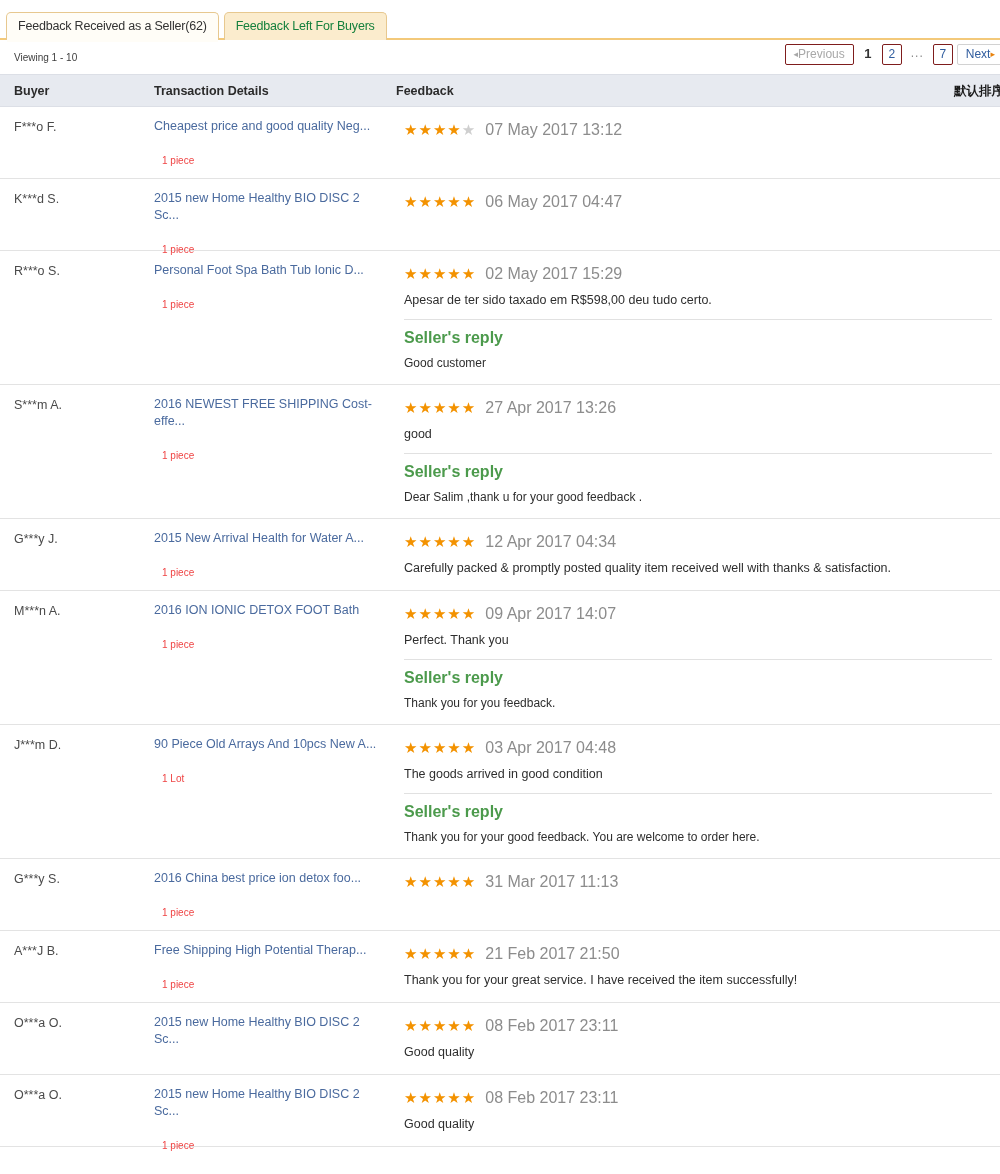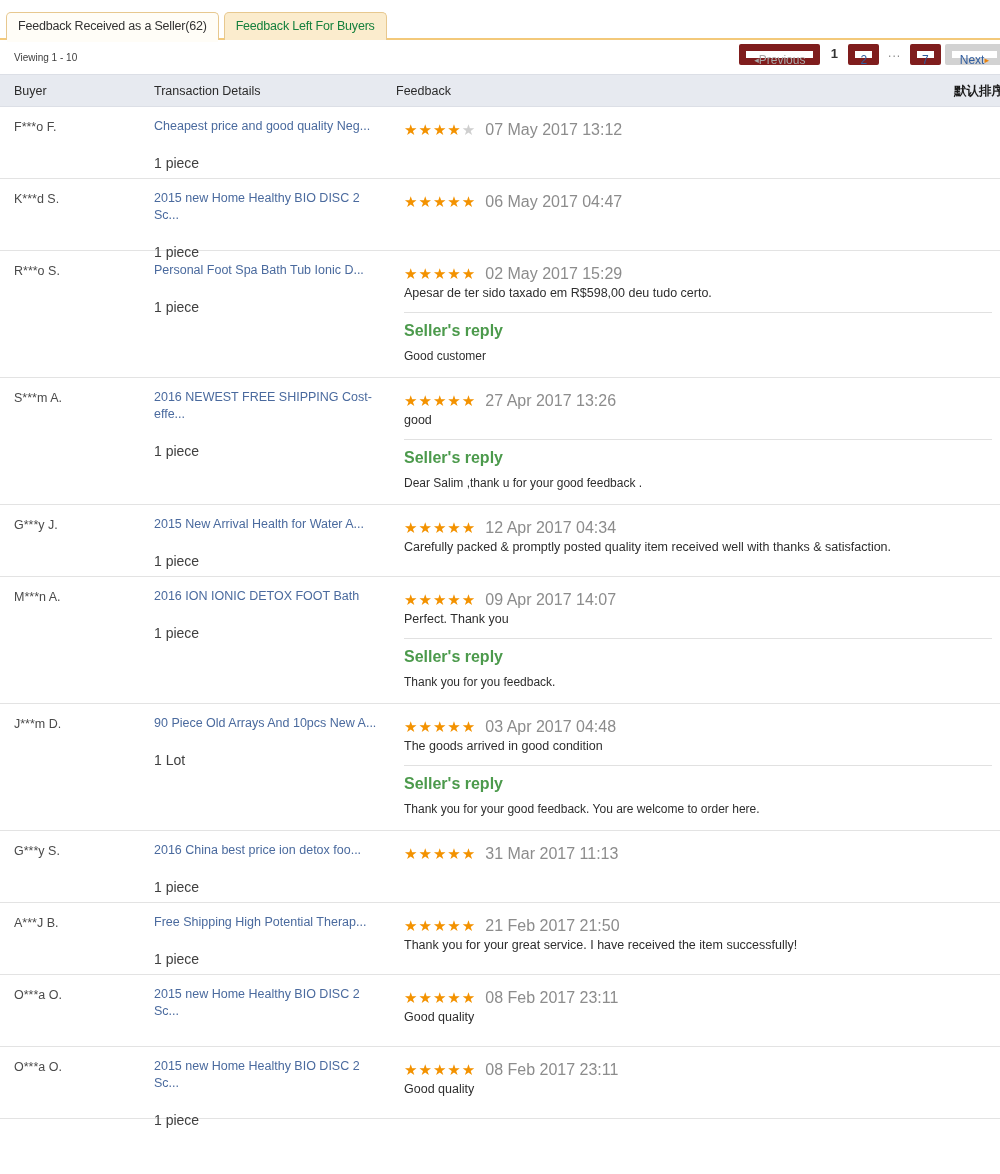--- a/index.html
+++ b/index.html
@@ -75,21 +75,21 @@
   .pager {
     position: absolute;
     right: -4px;
     top: 4px;
     display: flex;
     align-items: stretch;
     gap: 4px;
     font-size: 12px;
   }
   .pg {
-    border: 7px solid #7f1d1d;
+    border: 1px solid #7f1d1d;
     background: #fff;
     min-width: 20px;
     height: 21px;
     line-height: 19px;
     text-align: center;
     padding: 0 5px;
     color: #2f5c9e;
     border-radius: 2px;
     white-space: nowrap;
   }
@@ -116,21 +116,21 @@
     position: relative;
     height: 33px;
     background: #e7eaf0;
     border-top: 1px solid #dcdfe6;
     border-bottom: 1px solid #dcdfe6;
   }
   .thead .th {
     position: absolute;
     top: 9px;
     font-size: 12.5px;
-    font-weight: normal;
+    font-weight: bold;
     color: #2b2b2b;
   }
   .th-buyer { left: 14px; }
   .th-trans { left: 154px; }
   .th-feed  { left: 396px; }
   .th-sort {
     position: absolute;
     top: 8px;
     right: -4px;
     font-size: 12.5px;
@@ -163,22 +163,23 @@
   }
   .t-title {
     font-size: 12.5px;
     color: #4a6a9e;
     line-height: 17px;
     display: block;
   }
   .t-qty {
     display: block;
     margin-top: 20px;
-    font-size: 14px;
-    color: #404040;
+    font-size: 10px;
+    color: #ef4444;
+    margin-left: 8px;
   }
   .c-feed {
     margin-left: 396px;
     margin-right: 8px;
     min-height: 46px;
   }
   .fhead {
     display: flex;
     align-items: center;
     gap: 9px;
@@ -192,21 +193,21 @@
   }
   .star.off { color: #cfcfcf; }
   .fdate {
     font-size: 16px;
     color: #8c8c8c;
   }
   .fbody {
     font-size: 12.5px;
     color: #2e2e2e;
     line-height: 18px;
-    margin-top: 0;
+    margin-top: 7px;
   }
   .reply {
     margin-top: 10px;
     border-top: 1px solid #e1e1e1;
     padding-top: 9px;
   }
   .reply-title {
     font-size: 16px;
     font-weight: bold;
     color: #4c9a4c;

